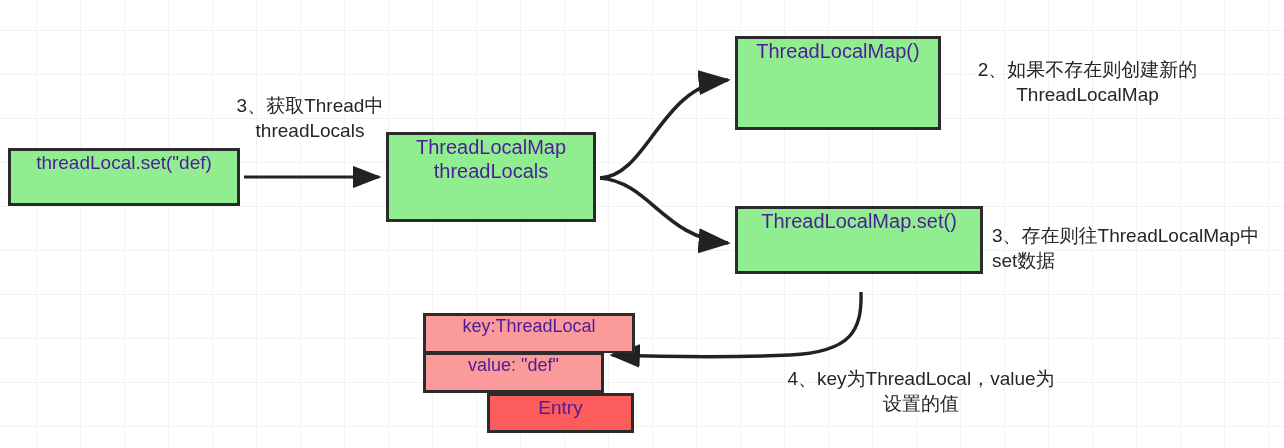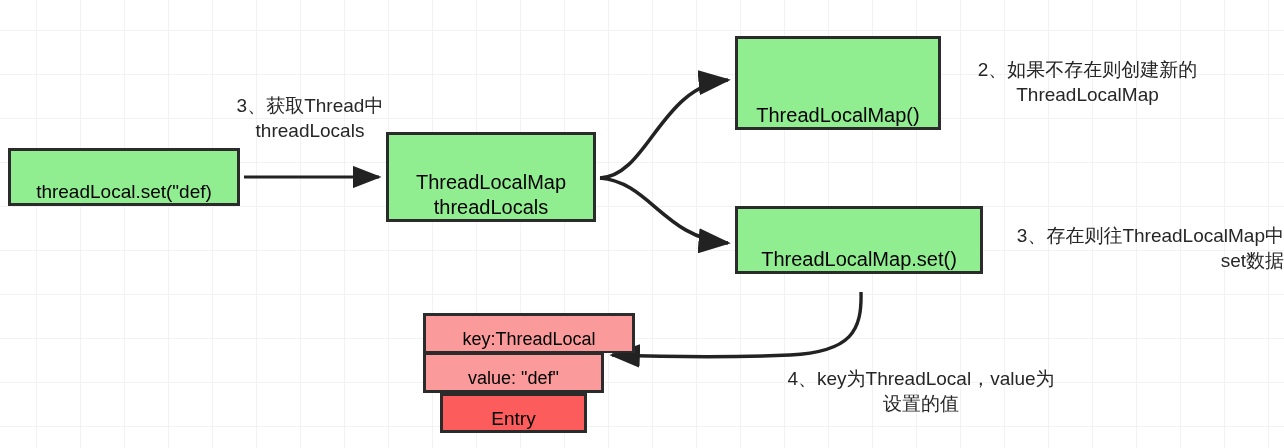--- a/index.html
+++ b/index.html
@@ -27,34 +27,35 @@
     top: 0;
     width: 1284px;
     height: 448px;
     pointer-events: none;
   }
   .node {
     position: absolute;
     box-sizing: border-box;
     border: 3px solid #2b2b2b;
     display: flex;
-    align-items: flex-end;
+    align-items: flex-start;
     justify-content: center;
     text-align: center;
-    color: #000000;
+    color: #4c1d95;
     line-height: 1.22;
   }
   .node.green {
     background: #90ee90;
   }
   .node.pink {
     background: #fa9a9a;
   }
   .node.red {
     background: #fc5c5c;
+    margin-left: 47px;
   }
   .node .txt {
     display: block;
     padding: 0 6px;
     white-space: pre-line;
   }
   .label {
     position: absolute;
     color: #262626;
     text-align: center;
@@ -67,21 +68,21 @@
   #n-threadlocals { left: 386px; top: 132px; width: 210px; height: 90px;  font-size: 20px; }
   #n-tlmnew       { left: 735px; top: 36px;  width: 206px; height: 94px;  font-size: 20px; }
   #n-tlmset       { left: 735px; top: 206px; width: 248px; height: 68px;  font-size: 20px; }
 
   #n-key          { left: 423px; top: 313px; width: 212px; height: 40px;  font-size: 18px; border-bottom-width: 2px; }
   #n-value        { left: 423px; top: 353px; width: 181px; height: 40px;  font-size: 18px; border-top-width: 2px; }
   #n-entry        { left: 440px; top: 393px; width: 147px; height: 40px;  font-size: 19px; }
 
   #lbl-1 { left: 206px; top: 94px;  width: 208px; font-size: 19px; }
   #lbl-2 { left: 950px; top: 58px;  width: 275px; font-size: 19px; }
-  #lbl-3 { left: 992px; top: 224px; width: 292px; font-size: 19px; text-align: right; }
+  #lbl-3 { left: 992px; top: 224px; width: 292px; font-size: 19px; text-align: left; }
   #lbl-4 { left: 766px; top: 367px; width: 310px; font-size: 19px; }
 </style>
 </head>
 <body>
 
 <div id="canvas">
 
   <svg class="wires" viewBox="0 0 1284 448" xmlns="http://www.w3.org/2000/svg">
     <defs>
       <marker id="arrowhead" markerWidth="9" markerHeight="7" refX="8.2" refY="3.5" orient="auto" markerUnits="strokeWidth">

